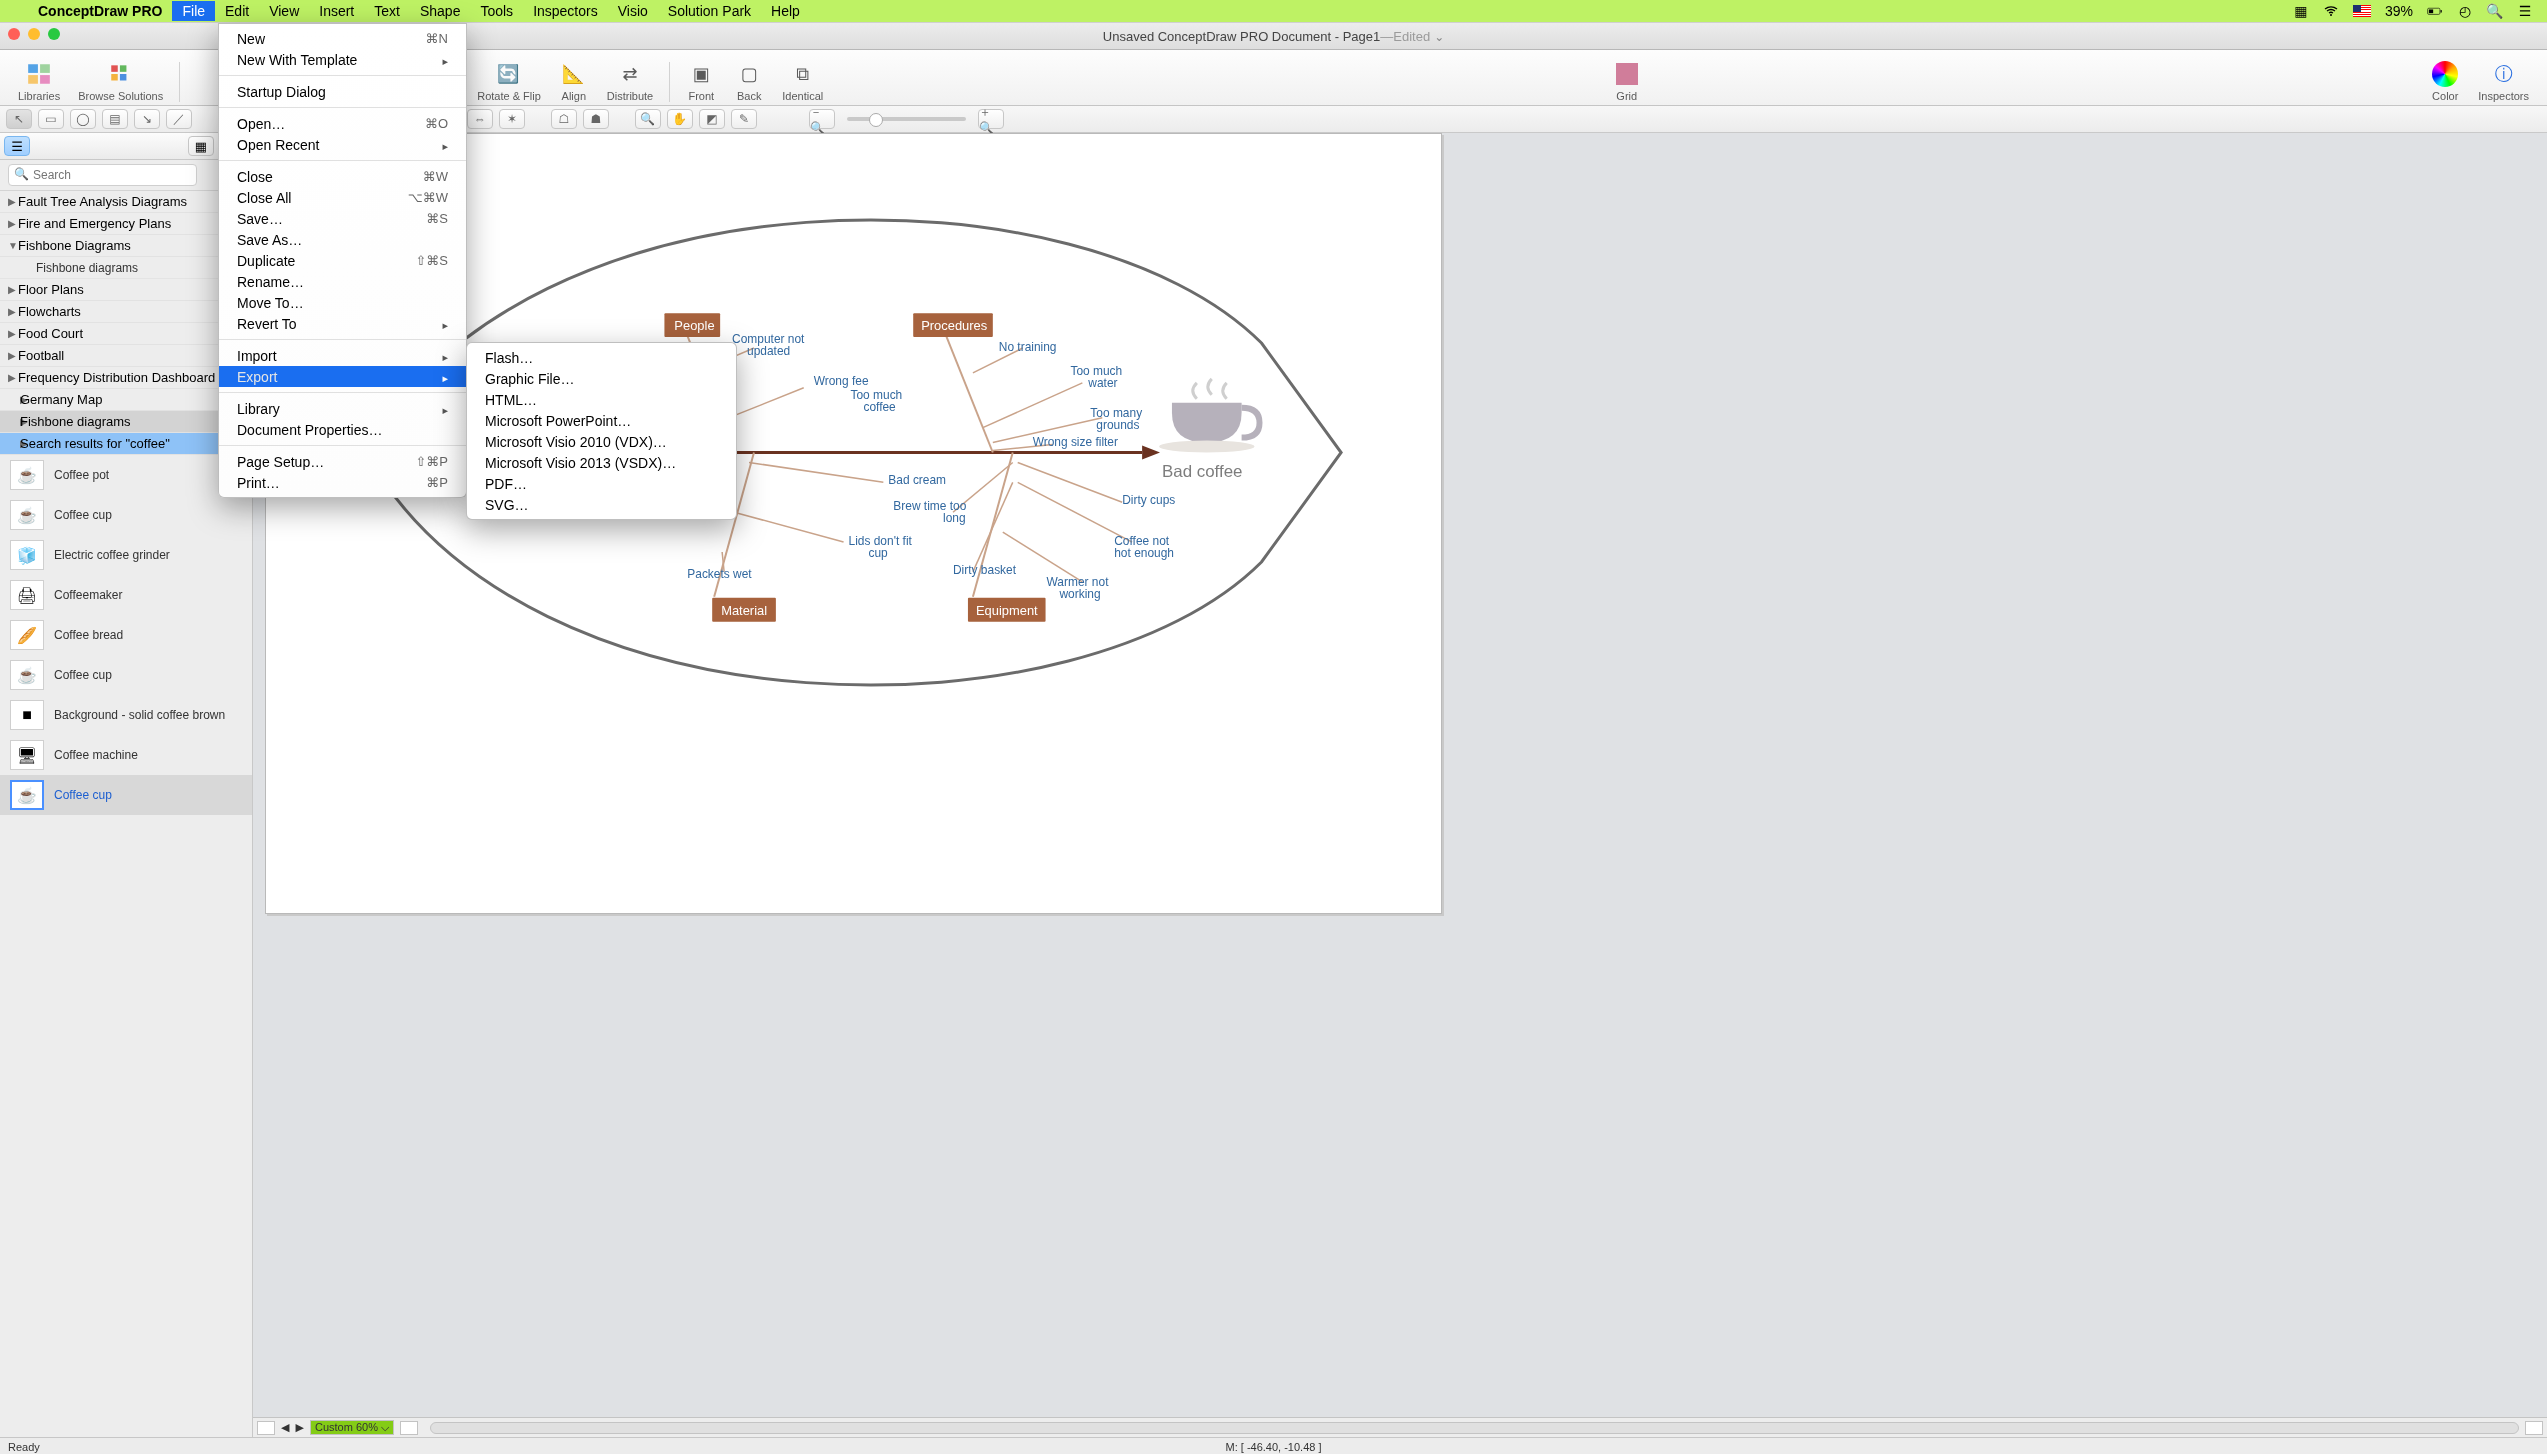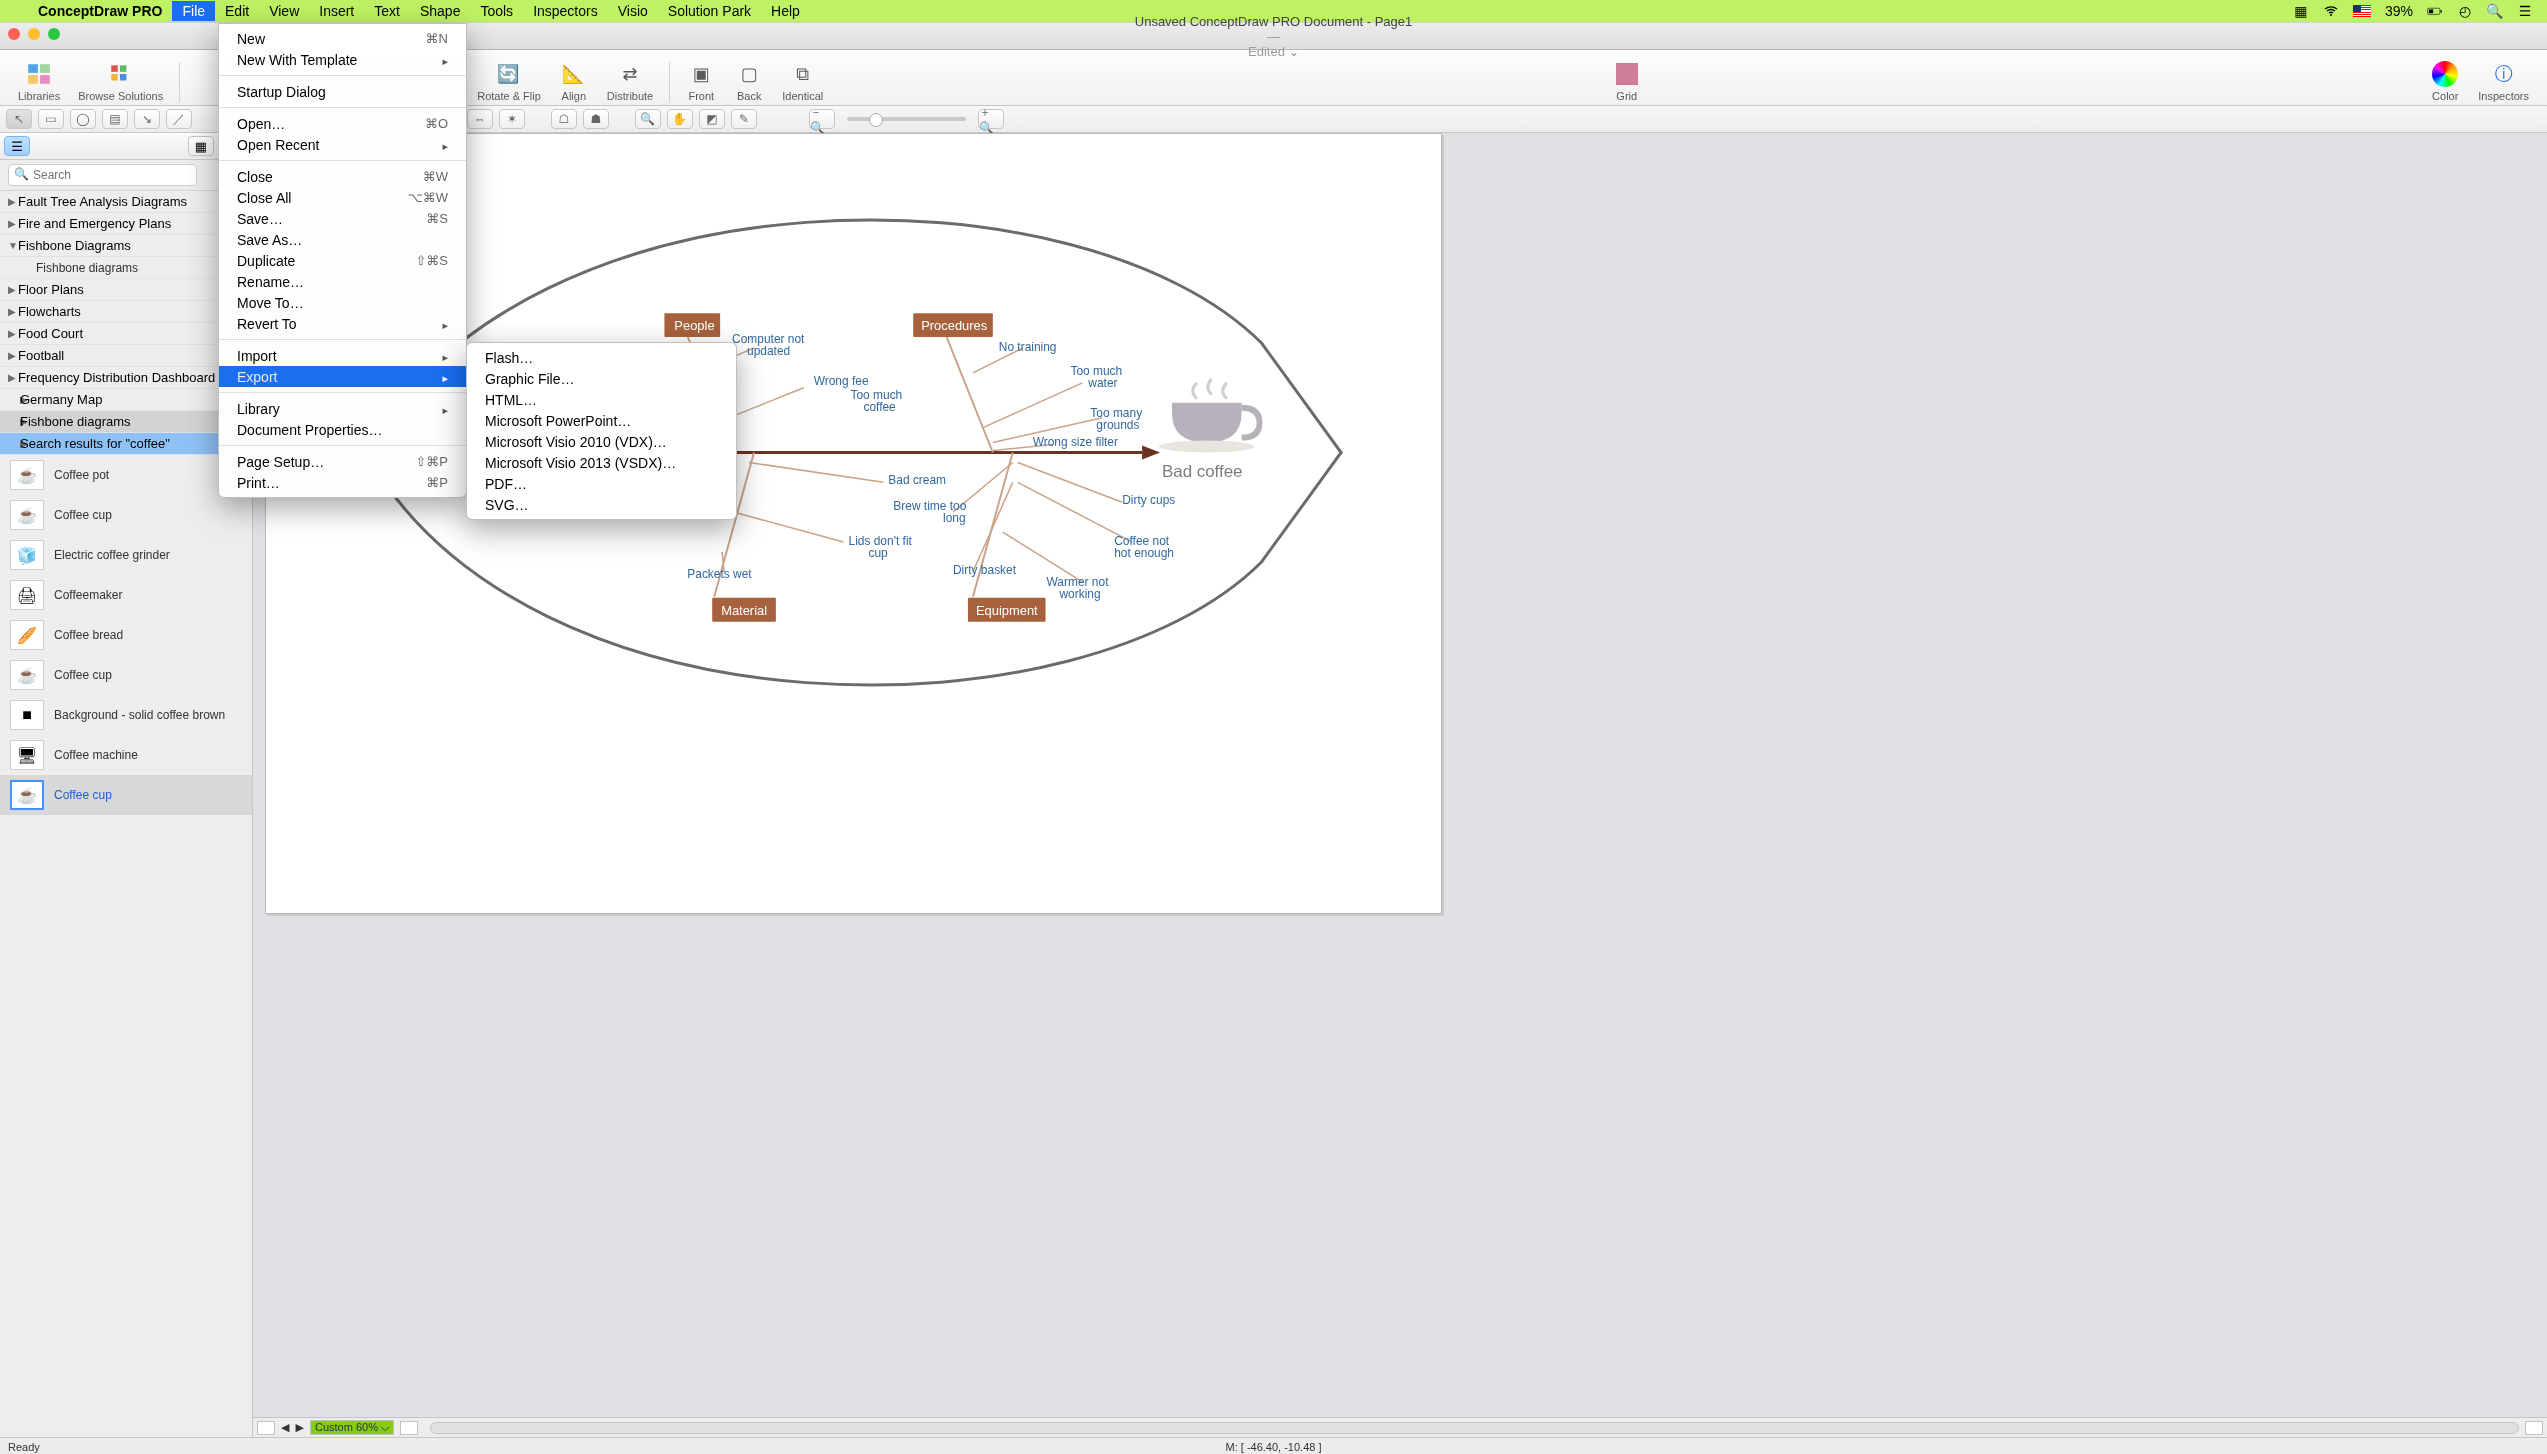--- a/index.html
+++ b/index.html
@@ -11,21 +11,21 @@
 .mac-menubar .app-name { font-weight: 700; padding: 0 10px; }
 .mac-menubar .menu-item { padding: 2px 10px; cursor: default; }
 .mac-menubar .menu-item.active { background: #1a6ef0; color: #fff; }
 .mac-status { margin-left: auto; display: flex; align-items: center; gap: 14px; padding-right: 6px; font-size: 14px; }
 .mac-status .ico { display: inline-flex; width:16px; height:16px; align-items:center; justify-content:center; }
 .mac-status .flag { width:18px; height:12px; background: linear-gradient(red 0 8%, white 8% 15%, red 15% 23%, white 23% 31%, red 31% 38%, white 38% 46%, red 46% 54%, white 54% 62%, red 62% 69%, white 69% 77%, red 77% 85%, white 85% 92%, red 92% 100%); position:relative; }
 .mac-status .flag::before { content:""; position:absolute; left:0; top:0; width:8px; height:7px; background:#1d2f6f; }
 
 
 .window { height: calc(100% - 23px); display:flex; flex-direction:column; }
-.titlebar { height: 27px; background: linear-gradient(#ececec,#dedede); border-bottom:1px solid #b7b7b7; display:flex; align-items:center; justify-content:center; position:relative; font-size:13px; color:#444;flex-direction:column; }
+.titlebar { height: 27px; background: linear-gradient(#ececec,#dedede); border-bottom:1px solid #b7b7b7; display:flex; align-items:center; justify-content:center; position:relative; font-size:13px; color:#444; }
 .traffic { position:absolute; left:8px; top:5px; display:flex; gap:8px; }
 .traffic span { width:12px; height:12px; border-radius:50%; display:inline-block; }
 .tr-close{background:#ff5f57;} .tr-min{background:#ffbd2e;} .tr-max{background:#28c940;}
 .title-edited { color:#9b9b9b; }
 .title-chevron::after { content:"⌄"; color:#8a8a8a; font-size:12px; margin-left:4px; }
 
 
 .toolbar1 { height:56px; background:linear-gradient(#fdfdfd,#f1f1f1); border-bottom:1px solid #c5c5c5; display:flex; align-items:flex-end; padding:0 10px 3px 10px; gap:2px; font-size:11px; color:#5a5a5a; }
 .tool-btn { display:flex; flex-direction:column; align-items:center; gap:2px; padding:0 8px; min-width:46px; }
 .tool-btn .tico { width:28px; height:28px; border-radius:4px; display:flex; align-items:center; justify-content:center; font-size:18px; }

